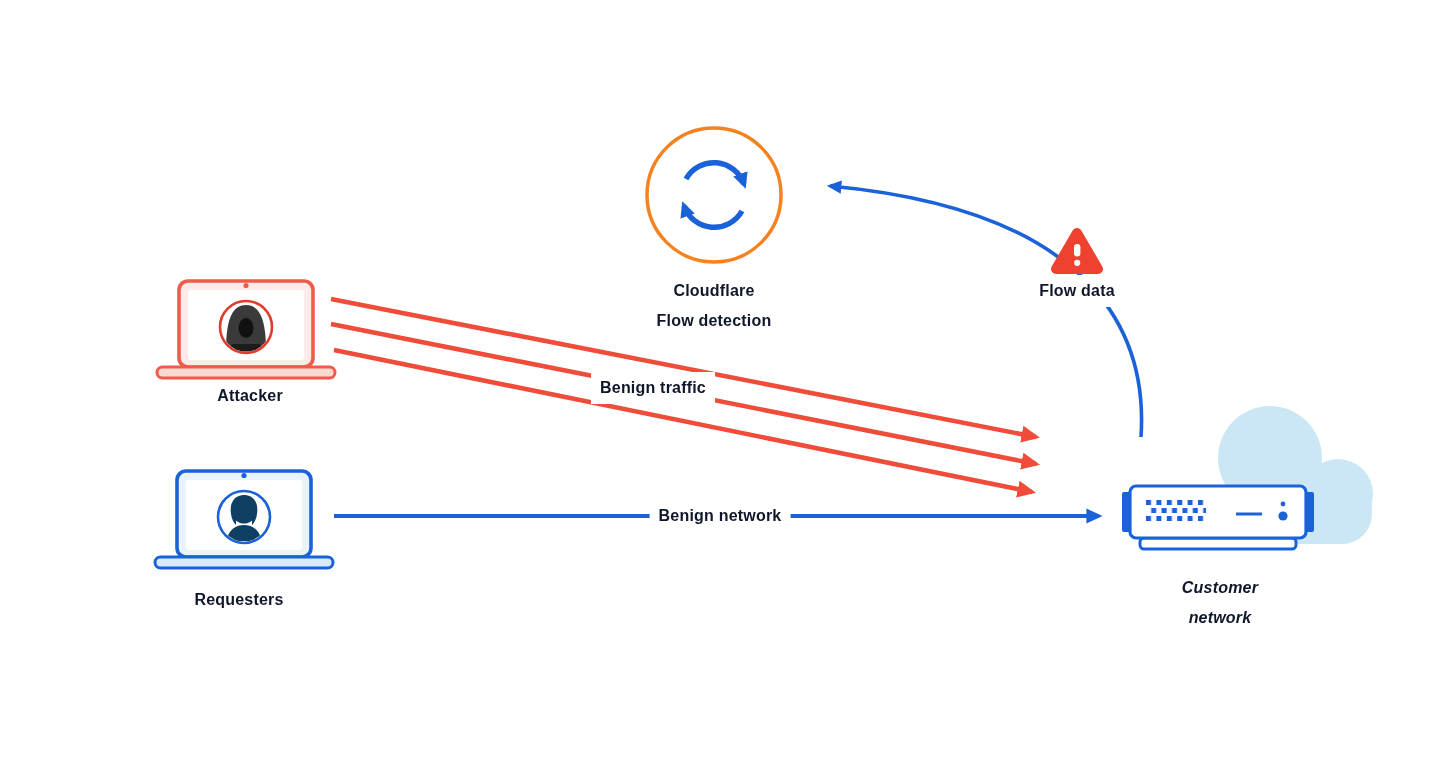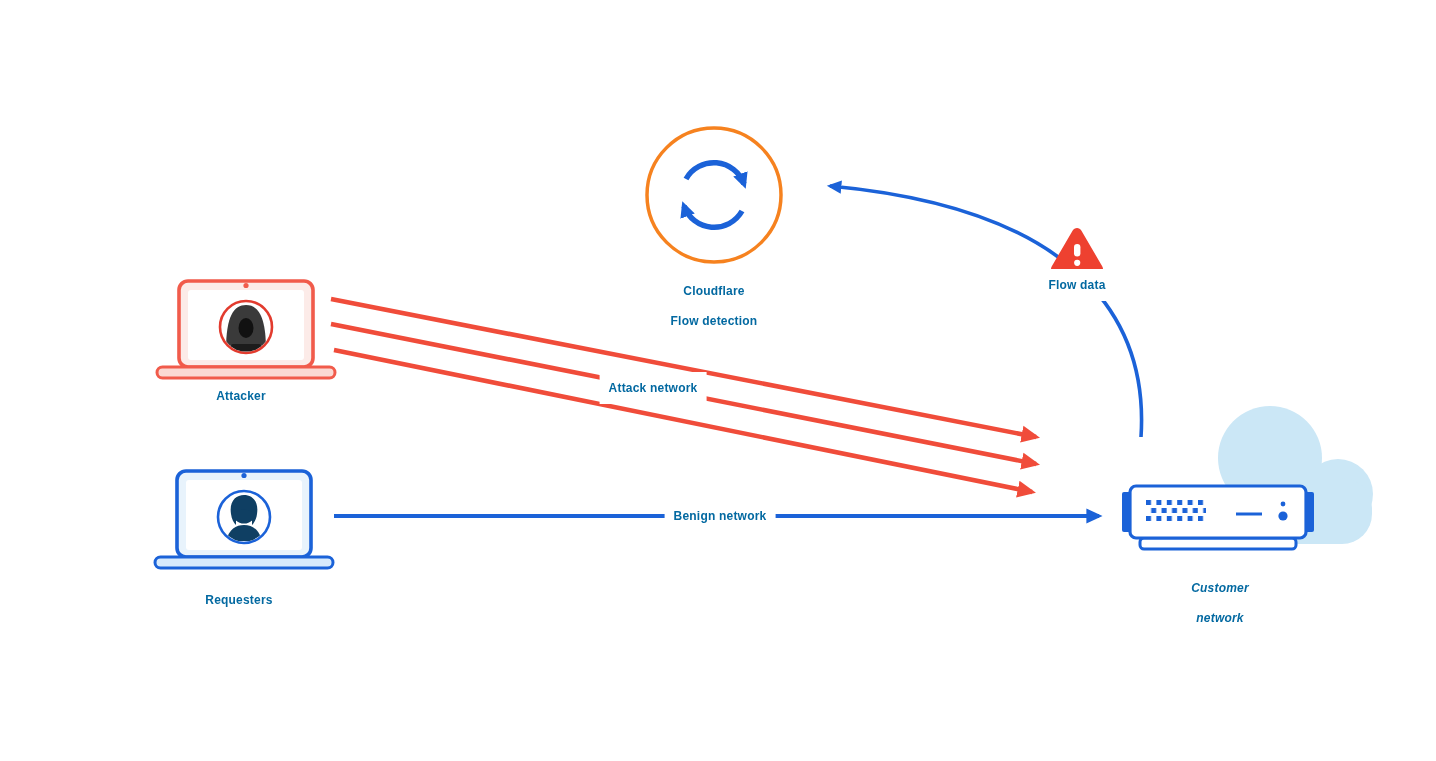--- a/index.html
+++ b/index.html
@@ -8,23 +8,23 @@
     width:1436px;height:761px;
     background:#ffffff;
     overflow:hidden;
     font-family:"Liberation Sans",sans-serif;
   }
   .layer{position:absolute;left:0;top:0;}
   .label{
     position:absolute;
     transform:translate(-50%,-50%);
     font-weight:700;
-    font-size:12px;
+    font-size:16px;
     line-height:28px;
-    color:#0369a1;
+    color:#0f172a;
     background:#ffffff;
     padding:2px 9px;
     text-align:center;
     white-space:nowrap;
     letter-spacing:.2px;
   }
   .label.no-bg{background:transparent;padding:0;}
   .label.two-line span{display:block;}
 </style>
 </head>
@@ -121,33 +121,33 @@
         <g clip-path="url(#clipR)" fill="#0f3f63">
           <circle cx="244" cy="512" r="11.5"></circle>
           <path d="M 231 514 C 229 501 236 495 244 495 C 252 495 259 501 257 514 C 256.5 519 254 523 252 525 L 252 512 C 249 508.5 239 508.5 236 512 L 236 525 C 234 523 231.5 519 231 514 Z"></path>
           <path d="M 226 541 C 229 529 236 525 244 525 C 252 525 259 529 262 541 Z"></path>
         </g>
         <rect x="155" y="557" width="178" height="11" rx="5.5" fill="#d7eafc" stroke="#1b62d8" stroke-width="3"></rect>
       </g>
     </g>
   </svg>
 
-  <div class="label" style="left:241px; top:396px;">Attacker</div>
+  <div class="label" style="left:250px; top:396px;">Attacker</div>
 
   <div class="label" style="left:239px; top:600px;">Requesters</div>
 
-  <div class="label" style="left:653px; top:388px;">Attack network</div>
+  <div class="label" style="left:653px; top:388px;">Benign traffic</div>
 
   <div class="label" style="left:720px; top:516px;">Benign network</div>
 
   <div class="label two-line no-bg" style="left:714px; top:306px; line-height:30px;">
     <span>Cloudflare</span>
     <span>Flow detection</span>
   </div>
 
-  <div class="label" style="left:1077px; top:285px;">Flow data</div>
+  <div class="label" style="left:1077px; top:291px;">Flow data</div>
 
   <div class="label two-line no-bg" style="left:1220px; top:603px; line-height:30px;font-style:italic;">
     <span>Customer</span>
     <span>network</span>
   </div>
 
 </div>
 
 </body></html>

